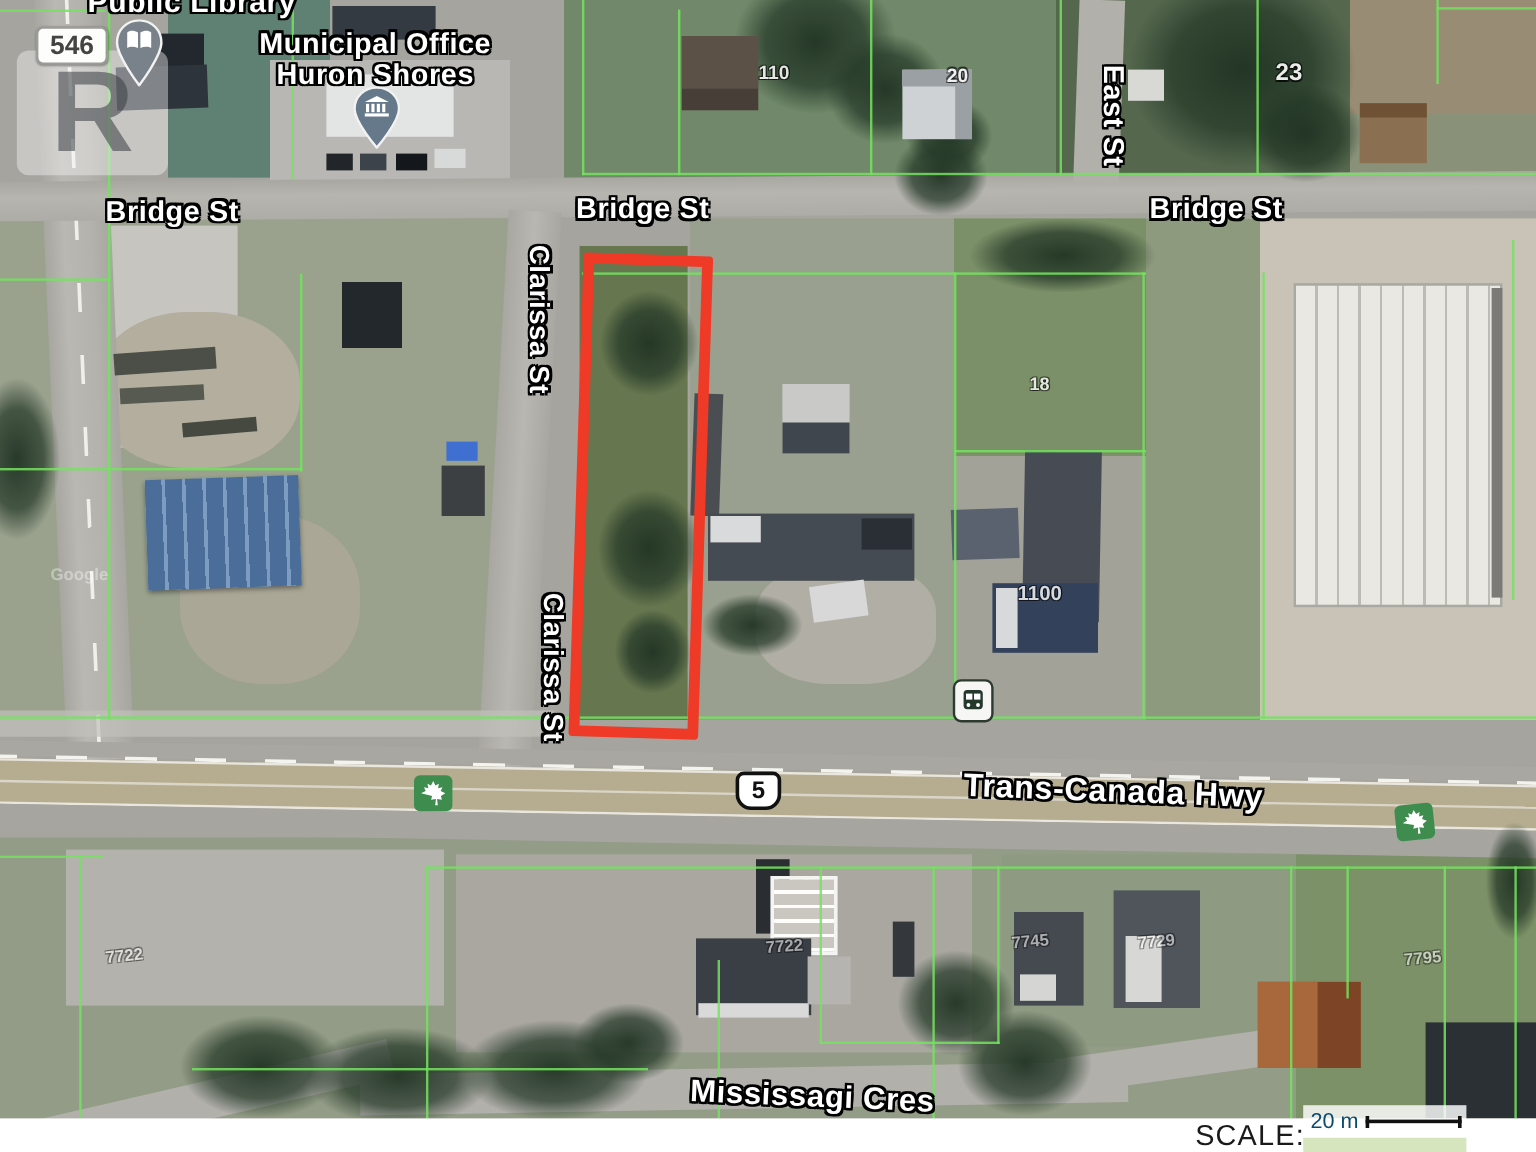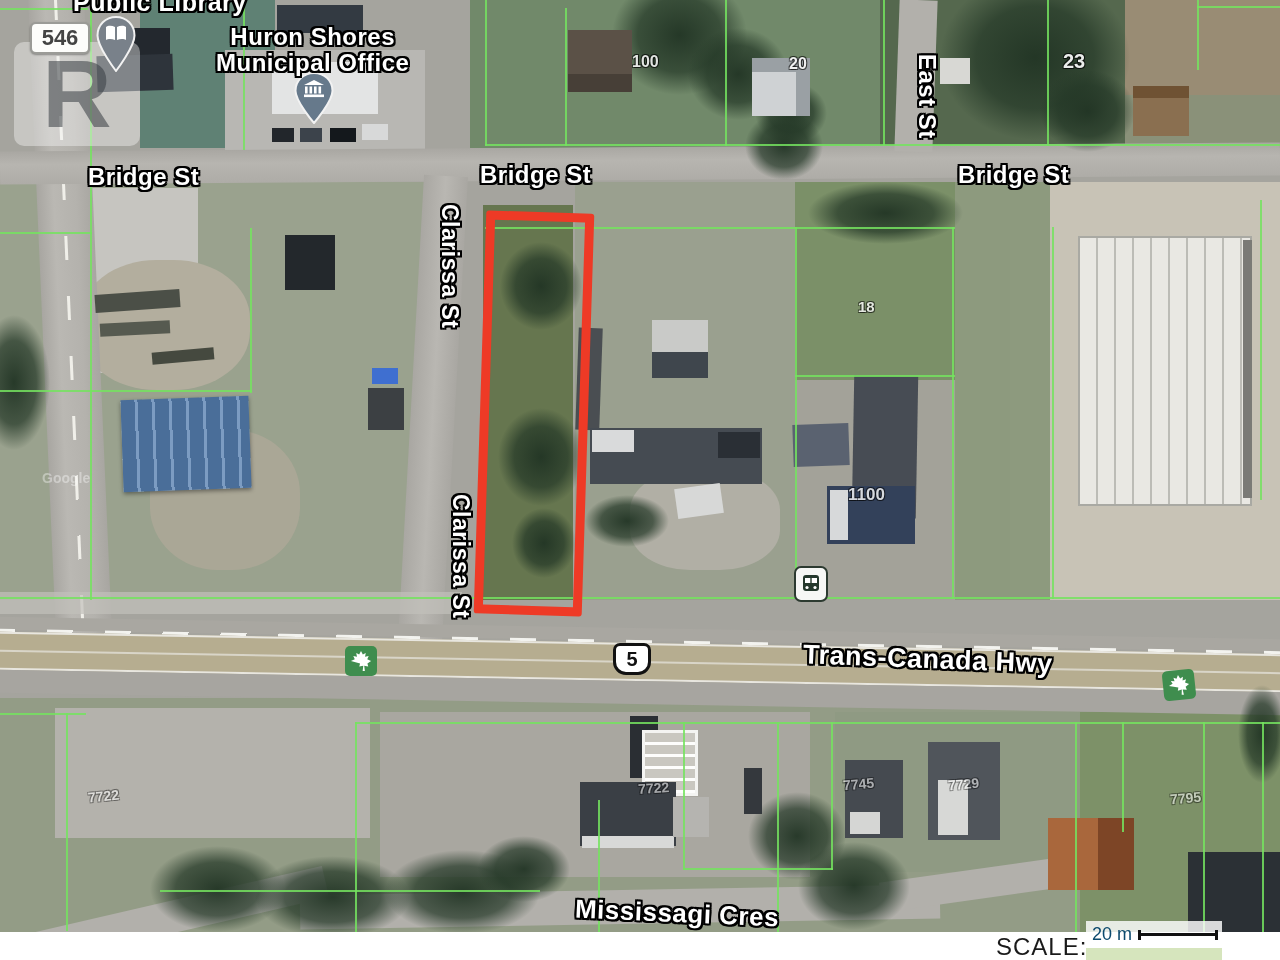--- a/index.html
+++ b/index.html
@@ -269,39 +269,39 @@
       <path fill="#fff" d="M12 1l2 4 3.2-1.6-.8 4 4-.8-1.6 3.4L23 12l-4 2.6.9 3.4-4.4-.8.7 5.8h-2.4l.7-5.8-4.4.8.9-3.4L1 12l4.2-2L3.6 6.6l4 .8-.8-4L10 5z"></path>
     </svg>
   </div>
 
   <div class="shield" style="left:613px;top:643px;width:32px;height:26px;font-size:20px;line-height:26px;">
     <span>5</span>
   </div>
 
   <div class="halo" style="left:73px;top:-12px;font-size:25px;">Public Library</div>
   <div class="halo" style="left:216px;top:24px;font-size:24px;text-align:center;line-height:1.08;">
+    <div>Municipal Office</div>
     <div>Huron Shores</div>
-    <div>Municipal Office</div>
   </div>
 
   <div class="halo" style="left:88px;top:163px;font-size:24px;">Bridge St</div>
   <div class="halo" style="left:480px;top:161px;font-size:24px;">Bridge St</div>
   <div class="halo" style="left:958px;top:161px;font-size:24px;">Bridge St</div>
 
   <div class="halo vlabel" style="left:463px;top:204px;font-size:23px;">Clarissa St</div>
   <div class="halo vlabel" style="left:474px;top:494px;font-size:23px;">Clarissa St</div>
   <div class="halo vlabel" style="left:941px;top:54px;font-size:24px;">East St</div>
 
   <div class="halo" style="left:803px;top:644px;font-size:27px;transform:rotate(2.2deg);">Trans-Canada Hwy</div>
   <div class="halo" style="left:575px;top:898px;font-size:26px;transform:rotate(2.5deg);">Mississagi Cres</div>
 
-  <div class="hn" style="left:632px;top:53px;font-size:16px;opacity:.85;">100</div>
+  <div class="hn" style="left:632px;top:53px;font-size:16px;opacity:.85;">110</div>
   <div class="hn" style="left:789px;top:55px;font-size:16px;opacity:.85;">20</div>
   <div class="hn" style="left:1063px;top:50px;font-size:20px;opacity:.9;text-align:right;">23</div>
-  <div class="hn" style="left:858px;top:298px;font-size:15px;opacity:.8;">18</div>
+  <div class="hn" style="left:858px;top:312px;font-size:15px;opacity:.8;">18</div>
   <div class="hn" style="left:848px;top:485px;font-size:17px;opacity:.8;">1100</div>
   <div class="hn faint" style="left:88px;top:788px;font-size:14px;transform:rotate(-6deg);">7722</div>
   <div class="hn faint" style="left:638px;top:780px;font-size:14px;transform:rotate(-4deg);">7722</div>
   <div class="hn faint" style="left:843px;top:776px;font-size:14px;transform:rotate(-5deg);">7745</div>
   <div class="hn faint" style="left:948px;top:776px;font-size:14px;transform:rotate(-5deg);">7729</div>
   <div class="hn faint" style="left:1170px;top:790px;font-size:14px;transform:rotate(-5deg);">7795</div>
 
   <div class="footer"></div>
   <div class="abs" style="left:1086px;top:948px;width:136px;height:12px;background:#d6e5bd;"></div>
   <div class="abs" style="left:996px;top:933px;font-size:24px;color:#1a1a1a;letter-spacing:1px;font-family:'Liberation Sans',sans-serif;">SCALE:</div>

